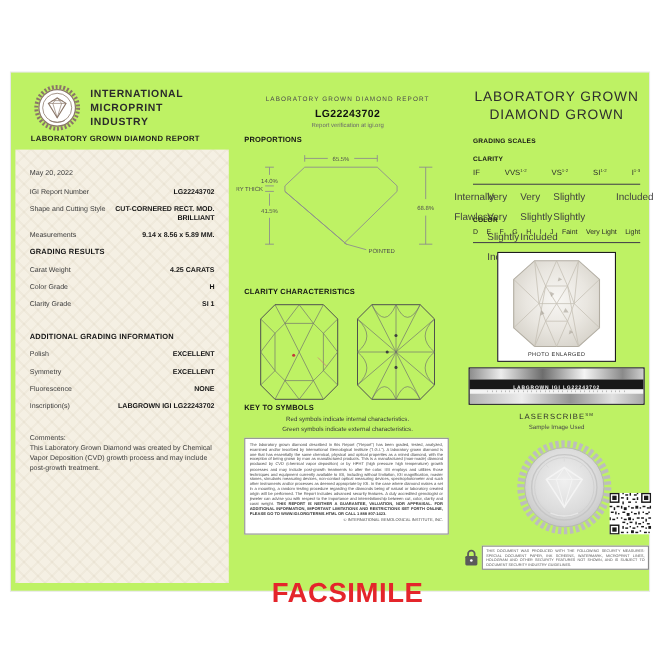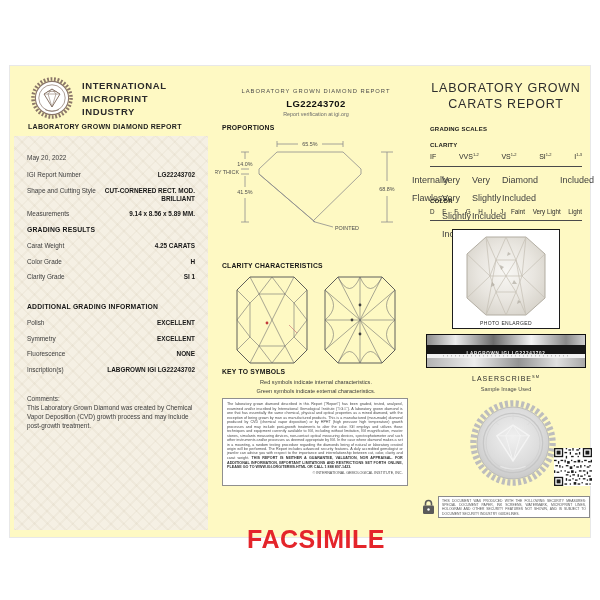--- a/index.html
+++ b/index.html
@@ -1,17 +1,17 @@
 <!DOCTYPE html>
 <html><head>
 <meta charset="utf-8">
 <style>
   html,body{margin:0;padding:0;width:600px;height:600px;background:#ffffff;
     font-family:"Liberation Sans", sans-serif;color:#222;-webkit-font-smoothing:antialiased;}
-  .page{position:absolute;left:10px;top:66px;width:580px;height:471px;background:#fef9c3;
+  .page{position:absolute;left:10px;top:66px;width:580px;height:471px;background:#bef264;
     box-shadow:0 0 0 1px #e8e8e8;}
   
   .brand{position:absolute;left:16px;top:8px;width:190px;height:48px;}
   .brand svg{position:absolute;left:4px;top:2px;}
   .brand-name{position:absolute;left:56px;top:5px;font-size:9.5px;font-weight:bold;
     letter-spacing:.6px;line-height:13px;color:#2b2b2b;}
   .left-title{position:absolute;left:18px;top:57px;font-size:7px;font-weight:bold;
     letter-spacing:.3px;color:#1d1d1d;}
   .panel{position:absolute;left:4px;top:70px;width:194px;height:394px;box-sizing:border-box;
     padding:18px 13px 10px 13px;background-color:#f5f0e4;
@@ -230,38 +230,38 @@
         <span class="cr">© INTERNATIONAL GEMOLOGICAL INSTITUTE, INC.</span>
       </div>
     </div>
 
     <div class="facsimile" style="color:#e4252b;">FACSIMILE</div>
   </div>
 
   <div class="rightcol">
     <div class="rc-title">
       <div>LABORATORY GROWN</div>
-      <div>CARATS REPORT</div>
+      <div>DIAMOND GROWN</div>
     </div>
 
     <div class="rc-h" style="top:60px;">GRADING SCALES</div>
     <div class="rc-h" style="top:76px;">CLARITY</div>
 
     <div class="cl-grades">
       <span><span>IF</span><sup></sup></span>
       <span><span>VVS</span><sup>1-2</sup></span>
       <span><span>VS</span><sup>1-2</sup></span>
       <span><span>SI</span><sup>1-2</sup></span>
       <span><span>I</span><sup>1-3</sup></span>
     </div>
     <div class="cl-descs">
       <span class="cell"><span class="cdesc">Internally Flawless</span></span>
       <span class="cell"><span class="cdesc">Very Very Slightly Included</span></span>
       <span class="cell"><span class="cdesc">Very Slightly Included</span></span>
-      <span class="cell"><span class="cdesc">Diamond Included</span></span>
+      <span class="cell"><span class="cdesc">Slightly Slightly</span></span>
       <span class="cell" style="width:22px;margin-left:28px;"><span class="cdesc">Included</span></span>
     </div>
 
     <div class="rc-h" style="top:132px;">COLOR</div>
     <div class="col-row">
       <span>D</span>
       <span>E</span>
       <span>F</span>
       <span>G</span>
       <span>H</span>

